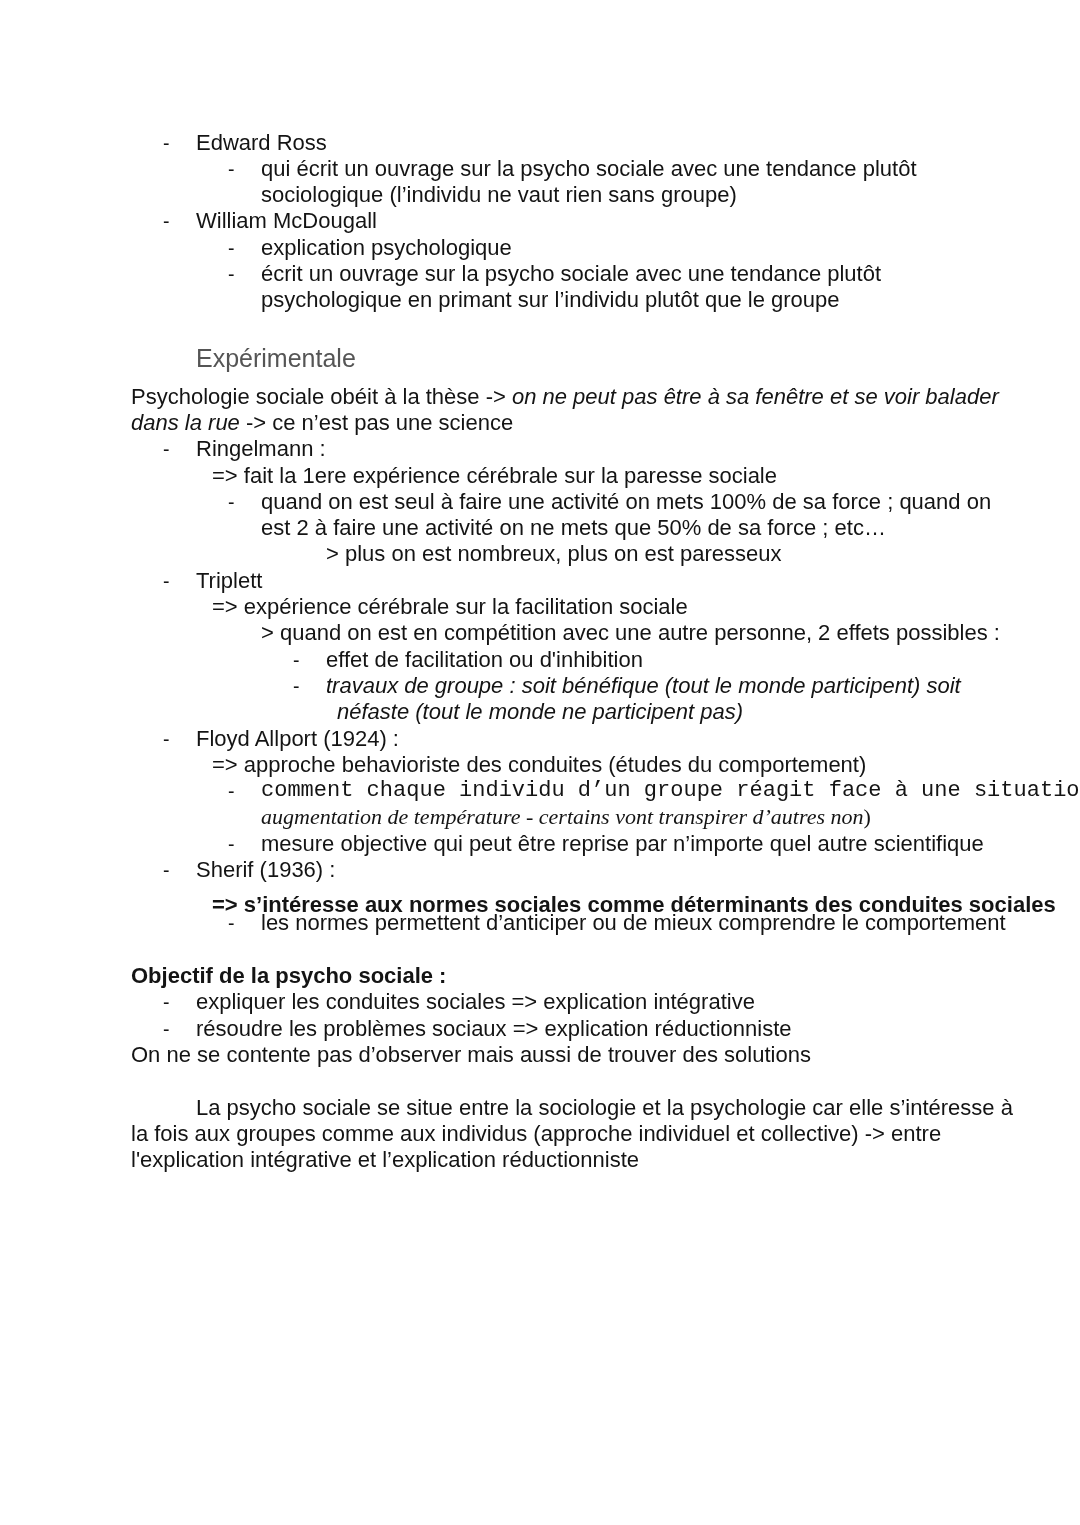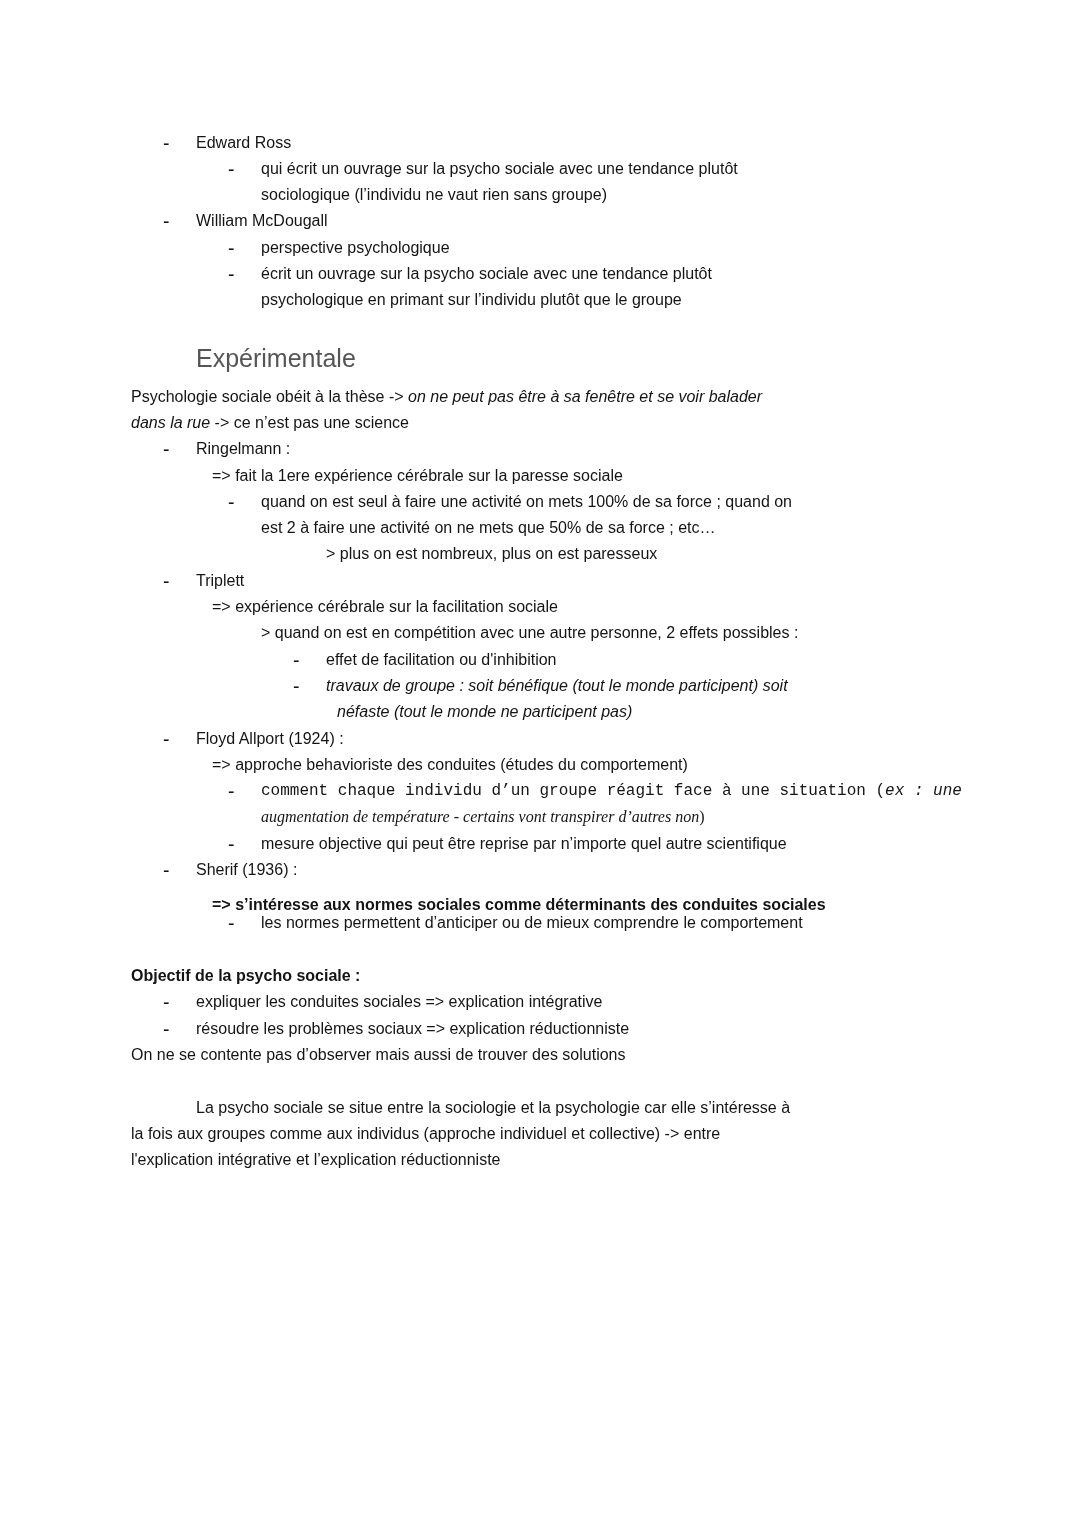--- a/index.html
+++ b/index.html
@@ -1,38 +1,38 @@
 <!DOCTYPE html>
 <html><head>
 <meta charset="utf-8">
 <style>
   html, body { margin: 0; padding: 0; background: #ffffff; }
   body { width: 1080px; height: 1525px; position: relative; overflow: hidden;
          font-family: "Liberation Sans", sans-serif; color: #141414; }
-  .line { position: absolute; font-size: 16px; line-height: 26px; white-space: nowrap; }
+  .line { position: absolute; font-size: 22px; line-height: 26px; white-space: nowrap; }
   .dash { position: absolute; font-size: 19.5px; line-height: 26px; }
   .heading { position: absolute; font-size: 25px; line-height: 32px; color: #555555; }
   .bold { font-weight: bold; }
   i { font-style: italic; }
 </style>
 </head>
 <body>
 
 <div>
 
   <span class="dash" style="left:163px; top:130px;">-</span>
   <span class="line" style="left:196px; top:130px;">Edward Ross</span>
   <span class="dash" style="left:228px; top:156px;">-</span>
   <span class="line" style="left:261px; top:156px;">qui écrit un ouvrage sur la psycho sociale avec une tendance plutôt</span>
   <span class="line" style="left:261px; top:182px;">sociologique (l’individu ne vaut rien sans groupe)</span>
 
   <span class="dash" style="left:163px; top:208px;">-</span>
   <span class="line" style="left:196px; top:208px;">William McDougall</span>
   <span class="dash" style="left:228px; top:235px;">-</span>
-  <span class="line" style="left:261px; top:235px;">perspective psychologique</span>
+  <span class="line" style="left:261px; top:235px;">explication psychologique</span>
   <span class="dash" style="left:228px; top:261px;">-</span>
   <span class="line" style="left:261px; top:261px;">écrit un ouvrage sur la psycho sociale avec une tendance plutôt</span>
   <span class="line" style="left:261px; top:287px;">psychologique en primant sur l’individu plutôt que le groupe</span>
 
   <span class="heading" style="left:196px; top:342px;">Expérimentale</span>
 
   <span class="line" style="left:131px; top:384px;"><span>Psychologie sociale obéit à la thèse -&gt; </span><i>on ne peut pas être à sa fenêtre et se voir balader</i></span>
   <span class="line" style="left:131px; top:410px;"><i>dans la rue</i><span> -&gt; ce n’est pas une science</span></span>
 
   <span class="dash" style="left:163px; top:436px;">-</span>

